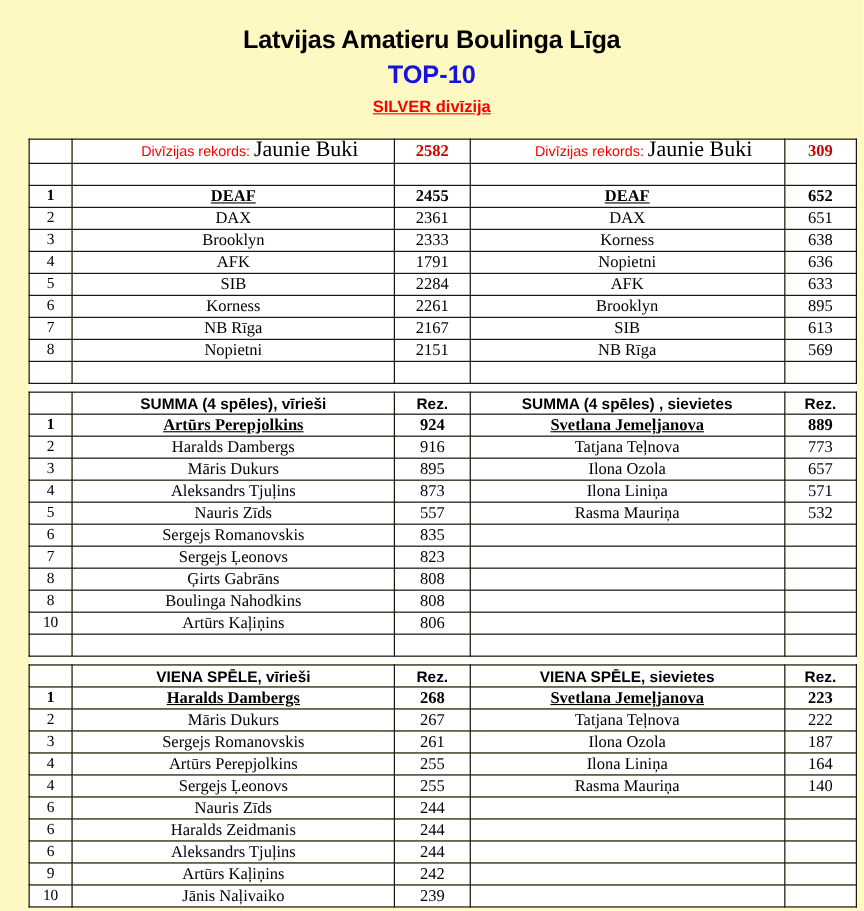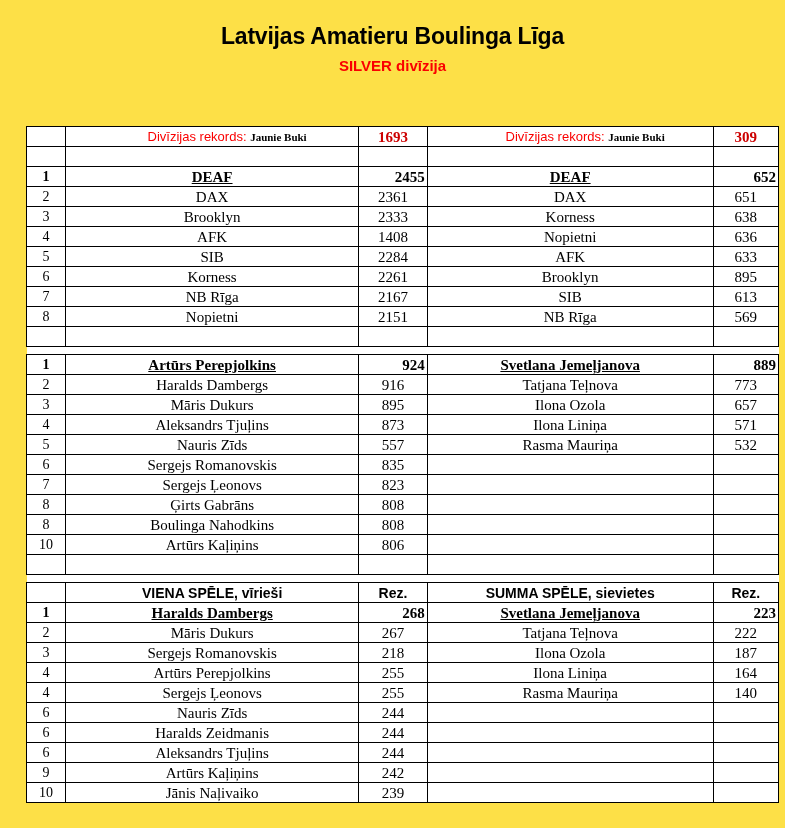--- a/index.html
+++ b/index.html
@@ -10,21 +10,21 @@
   body {
     width: 785px;
     height: 828px;
     font-family: "Liberation Serif", serif;
     overflow: hidden;
   }
   .page {
     position: relative;
     width: 785px;
     height: 828px;
-    background: #fde047;
+    background: #fef9c3;
   }
 
   
   .titles {
     padding-top: 22px;
     text-align: center;
   }
   .title-main {
     font-family: "Liberation Sans", sans-serif;
     font-weight: bold;
@@ -41,20 +41,21 @@
     line-height: 30px;
     margin-top: 2px;
   }
   .title-div {
     font-family: "Liberation Sans", sans-serif;
     font-weight: bold;
     font-size: 15px;
     color: #fa0000;
     line-height: 20px;
     margin-top: 6px;
+    text-decoration: underline;
   }
 
   
   .tbl-wrap {
     position: absolute;
     left: 26px;
     top: 126px;
     width: 753px;
   }
   table.grid {
@@ -101,37 +102,37 @@
   }
   td.name {
     font-family: "Liberation Serif", serif;
     font-size: 15px;
   }
   td.name.first { font-weight: bold; text-decoration: underline; }
   td.rez {
     font-family: "Liberation Serif", serif;
     font-size: 15px;
   }
-  td.rez.first { font-weight: bold; text-align: right; }
+  td.rez.first { font-weight: bold; }
 
   td.record {
     font-size: 14px;
     white-space: nowrap;
   }
   .rec-label {
     font-family: "Liberation Sans", sans-serif;
     color: #fa0000;
     font-size: 13px;
     margin-left: 30px;
   }
   .rec-team {
     font-family: "Liberation Serif", serif;
-    font-weight: bold;
+    font-weight: normal;
     color: #000000;
-    font-size: 11px;
+    font-size: 20px;
   }
   td.record-val {
     font-family: "Liberation Serif", serif;
     font-weight: bold;
     color: #cc0000;
     font-size: 15px;
   }
   td.empty-rank {
     background: #d9d9d9;
   }
@@ -144,37 +145,38 @@
     padding: 0;
   }
 </style>
 </head>
 <body>
 
 <div class="page">
 
   <div class="titles">
     <div class="title-main">Latvijas Amatieru Boulinga Līga</div>
+    <div class="title-sub">TOP-10</div>
     <div class="title-div">SILVER divīzija</div>
   </div>
 
   <div class="tbl-wrap">
     <table class="grid">
       <colgroup>
         <col class="c-rank">
           <col class="c-name">
           <col class="c-rez">
           <col class="c-name2">
           <col class="c-rez2">
       </colgroup>
       <tbody id="tbody">
           <tr>
             <td class="empty-rank"></td>
             <td class="record"><span class="rec-label">Divīzijas rekords: </span><span class="rec-team">Jaunie Buki</span></td>
-            <td class="record-val">1693</td>
+            <td class="record-val">2582</td>
             <td class="record"><span class="rec-label">Divīzijas rekords: </span><span class="rec-team">Jaunie Buki</span></td>
             <td class="record-val">309</td>
           </tr>
           <tr>
             <td class="empty-rank"></td>
             <td class="name"></td>
             <td class="rez"></td>
             <td class="name"></td>
             <td class="rez"></td>
           </tr>
@@ -195,21 +197,21 @@
           <tr>
             <td class="rank">3</td>
             <td class="name">Brooklyn</td>
             <td class="rez">2333</td>
             <td class="name">Korness</td>
             <td class="rez">638</td>
           </tr>
           <tr>
             <td class="rank">4</td>
             <td class="name">AFK</td>
-            <td class="rez">1408</td>
+            <td class="rez">1791</td>
             <td class="name">Nopietni</td>
             <td class="rez">636</td>
           </tr>
           <tr>
             <td class="rank">5</td>
             <td class="name">SIB</td>
             <td class="rez">2284</td>
             <td class="name">AFK</td>
             <td class="rez">633</td>
           </tr>
@@ -238,20 +240,27 @@
             <td class="empty-rank"></td>
             <td class="name"></td>
             <td class="rez"></td>
             <td class="name"></td>
             <td class="rez"></td>
           </tr>
           <tr class="spacer">
             <td colspan="5"></td>
           </tr>
           <tr>
+            <td class="hdr hdr-blank"></td>
+            <td class="hdr">SUMMA (4 spēles), vīrieši</td>
+            <td class="hdr">Rez.</td>
+            <td class="hdr">SUMMA (4 spēles) , sievietes</td>
+            <td class="hdr">Rez.</td>
+          </tr>
+          <tr>
             <td class="rank first">1</td>
             <td class="name first">Artūrs Perepjolkins</td>
             <td class="rez first">924</td>
             <td class="name first">Svetlana Jemeļjanova</td>
             <td class="rez first">889</td>
           </tr>
           <tr>
             <td class="rank">2</td>
             <td class="name">Haralds Dambergs</td>
             <td class="rez">916</td>
@@ -321,41 +330,41 @@
             <td class="name"></td>
             <td class="rez"></td>
           </tr>
           <tr class="spacer">
             <td colspan="5"></td>
           </tr>
           <tr>
             <td class="hdr hdr-blank"></td>
             <td class="hdr">VIENA SPĒLE, vīrieši</td>
             <td class="hdr">Rez.</td>
-            <td class="hdr">SUMMA SPĒLE, sievietes</td>
+            <td class="hdr">VIENA SPĒLE, sievietes</td>
             <td class="hdr">Rez.</td>
           </tr>
           <tr>
             <td class="rank first">1</td>
             <td class="name first">Haralds Dambergs</td>
             <td class="rez first">268</td>
             <td class="name first">Svetlana Jemeļjanova</td>
             <td class="rez first">223</td>
           </tr>
           <tr>
             <td class="rank">2</td>
             <td class="name">Māris Dukurs</td>
             <td class="rez">267</td>
             <td class="name">Tatjana Teļnova</td>
             <td class="rez">222</td>
           </tr>
           <tr>
             <td class="rank">3</td>
             <td class="name">Sergejs Romanovskis</td>
-            <td class="rez">218</td>
+            <td class="rez">261</td>
             <td class="name">Ilona Ozola</td>
             <td class="rez">187</td>
           </tr>
           <tr>
             <td class="rank">4</td>
             <td class="name">Artūrs Perepjolkins</td>
             <td class="rez">255</td>
             <td class="name">Ilona Liniņa</td>
             <td class="rez">164</td>
           </tr>

